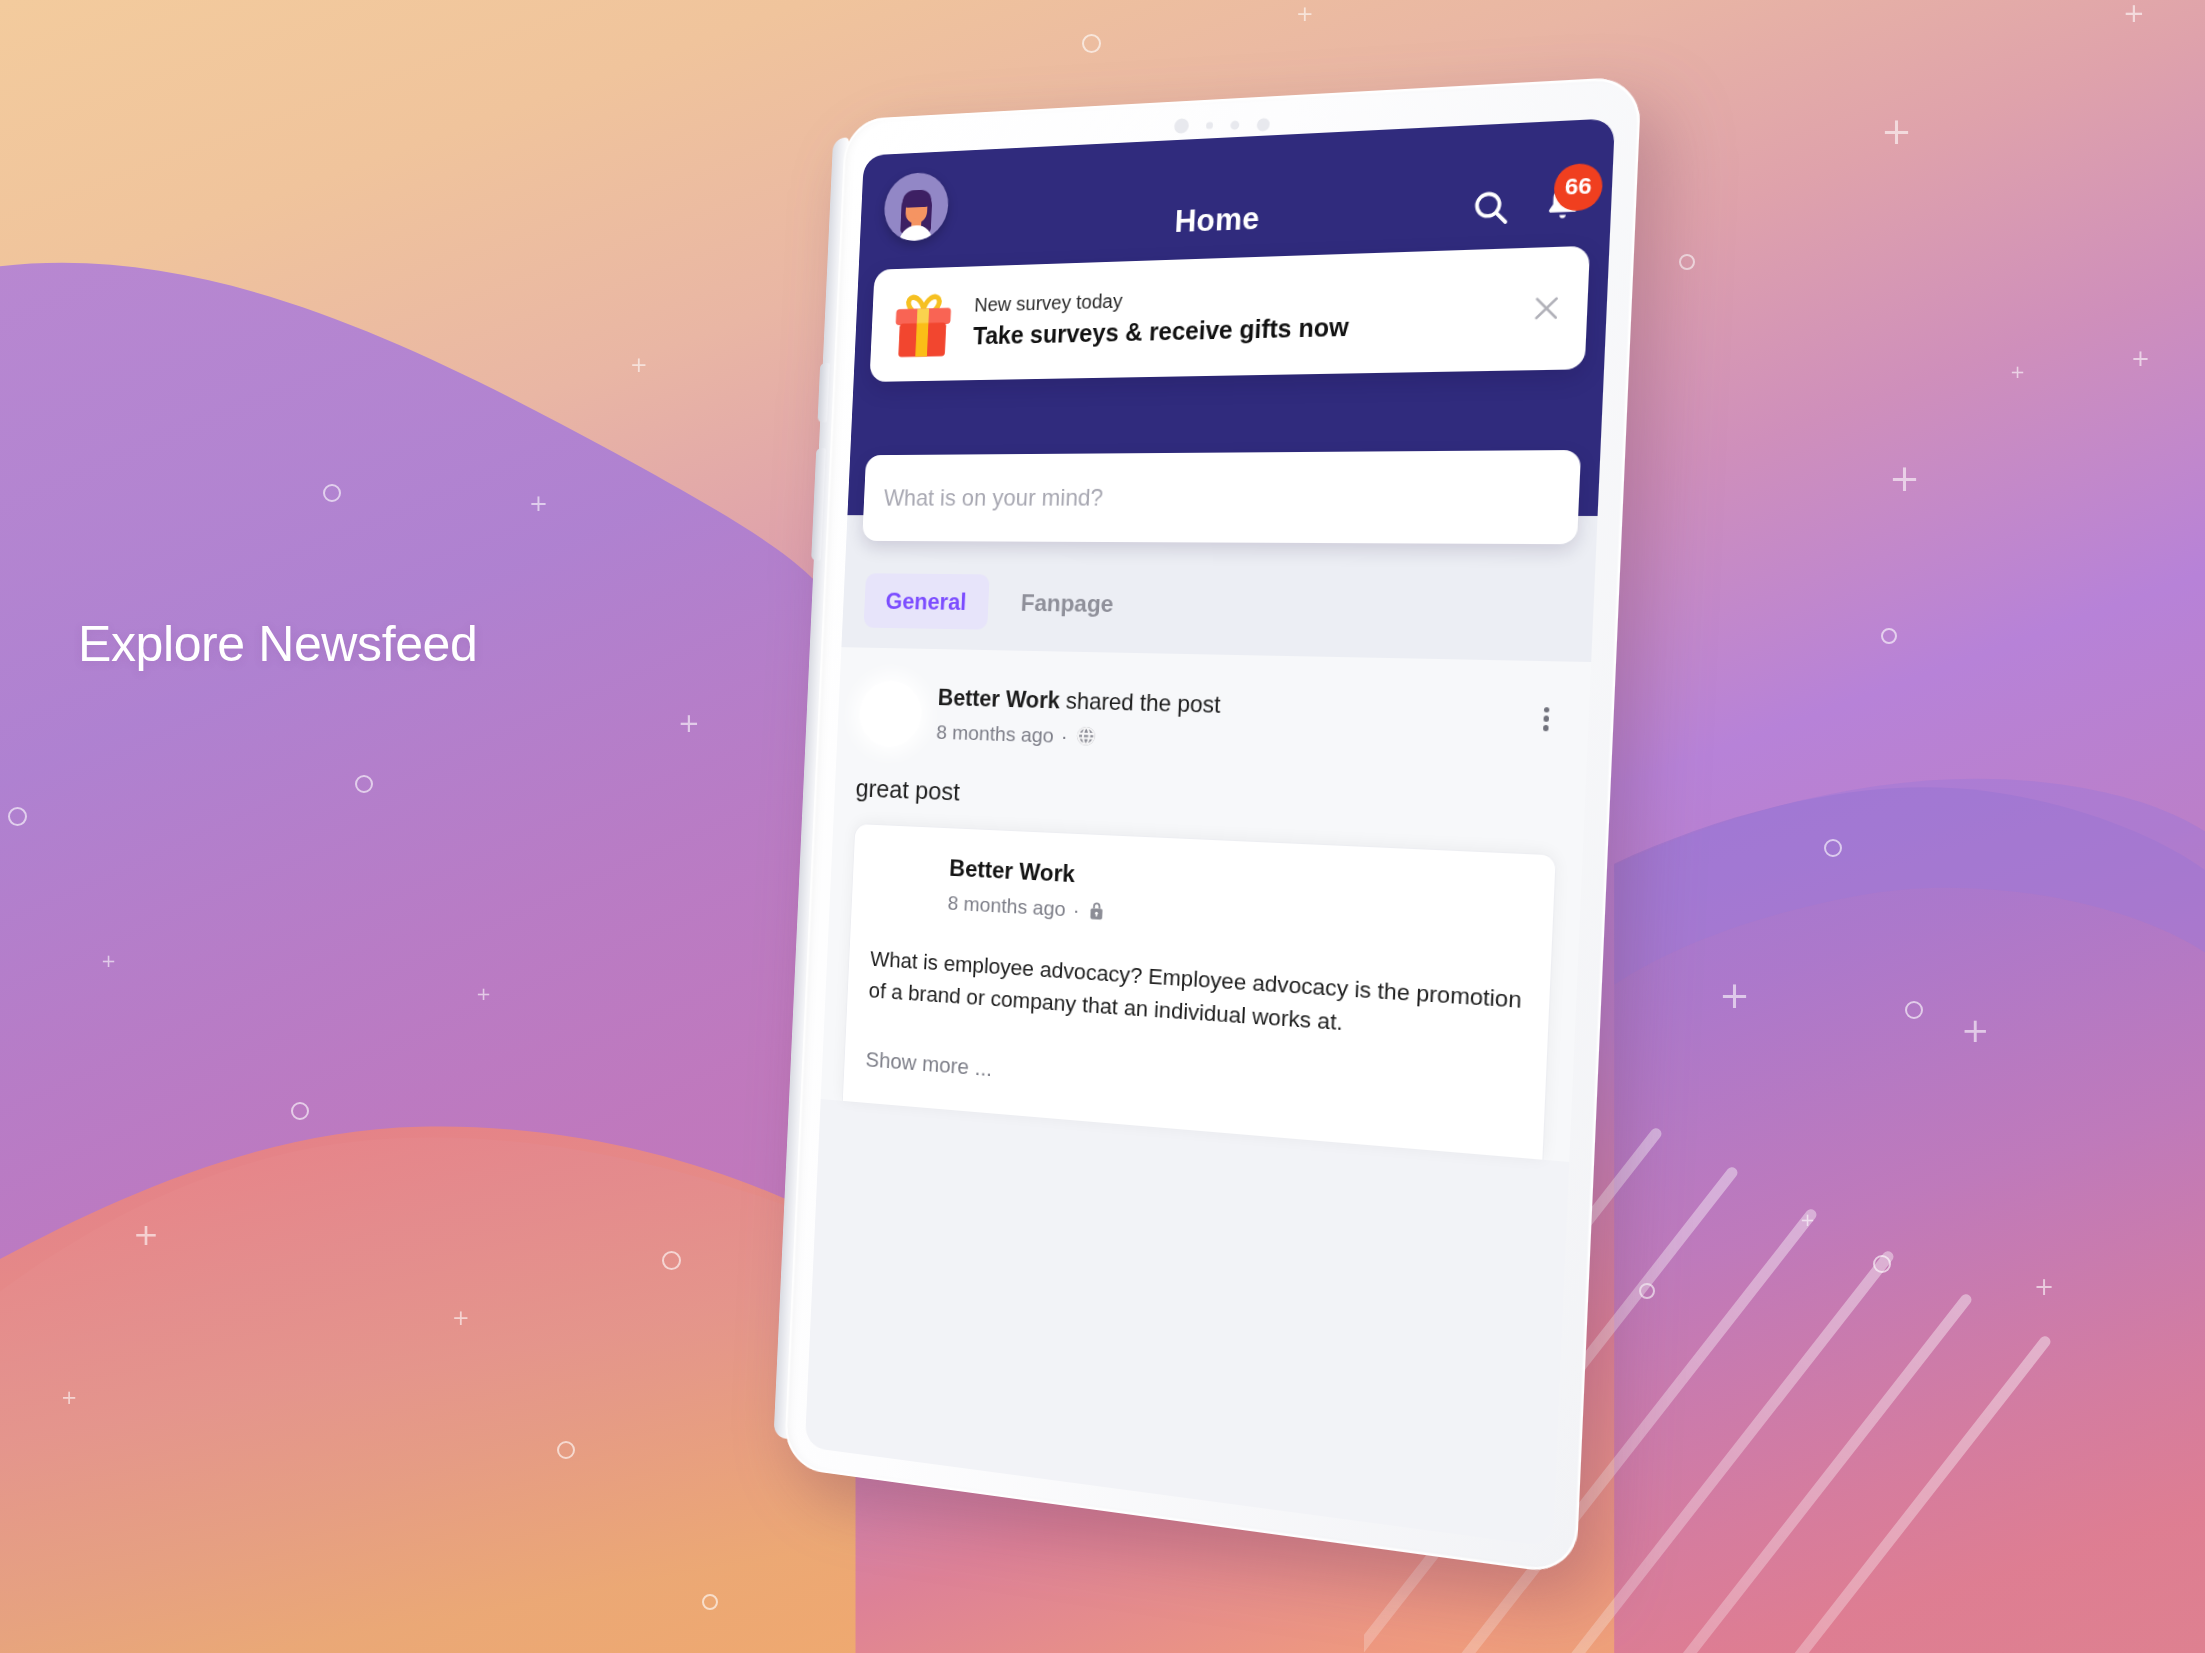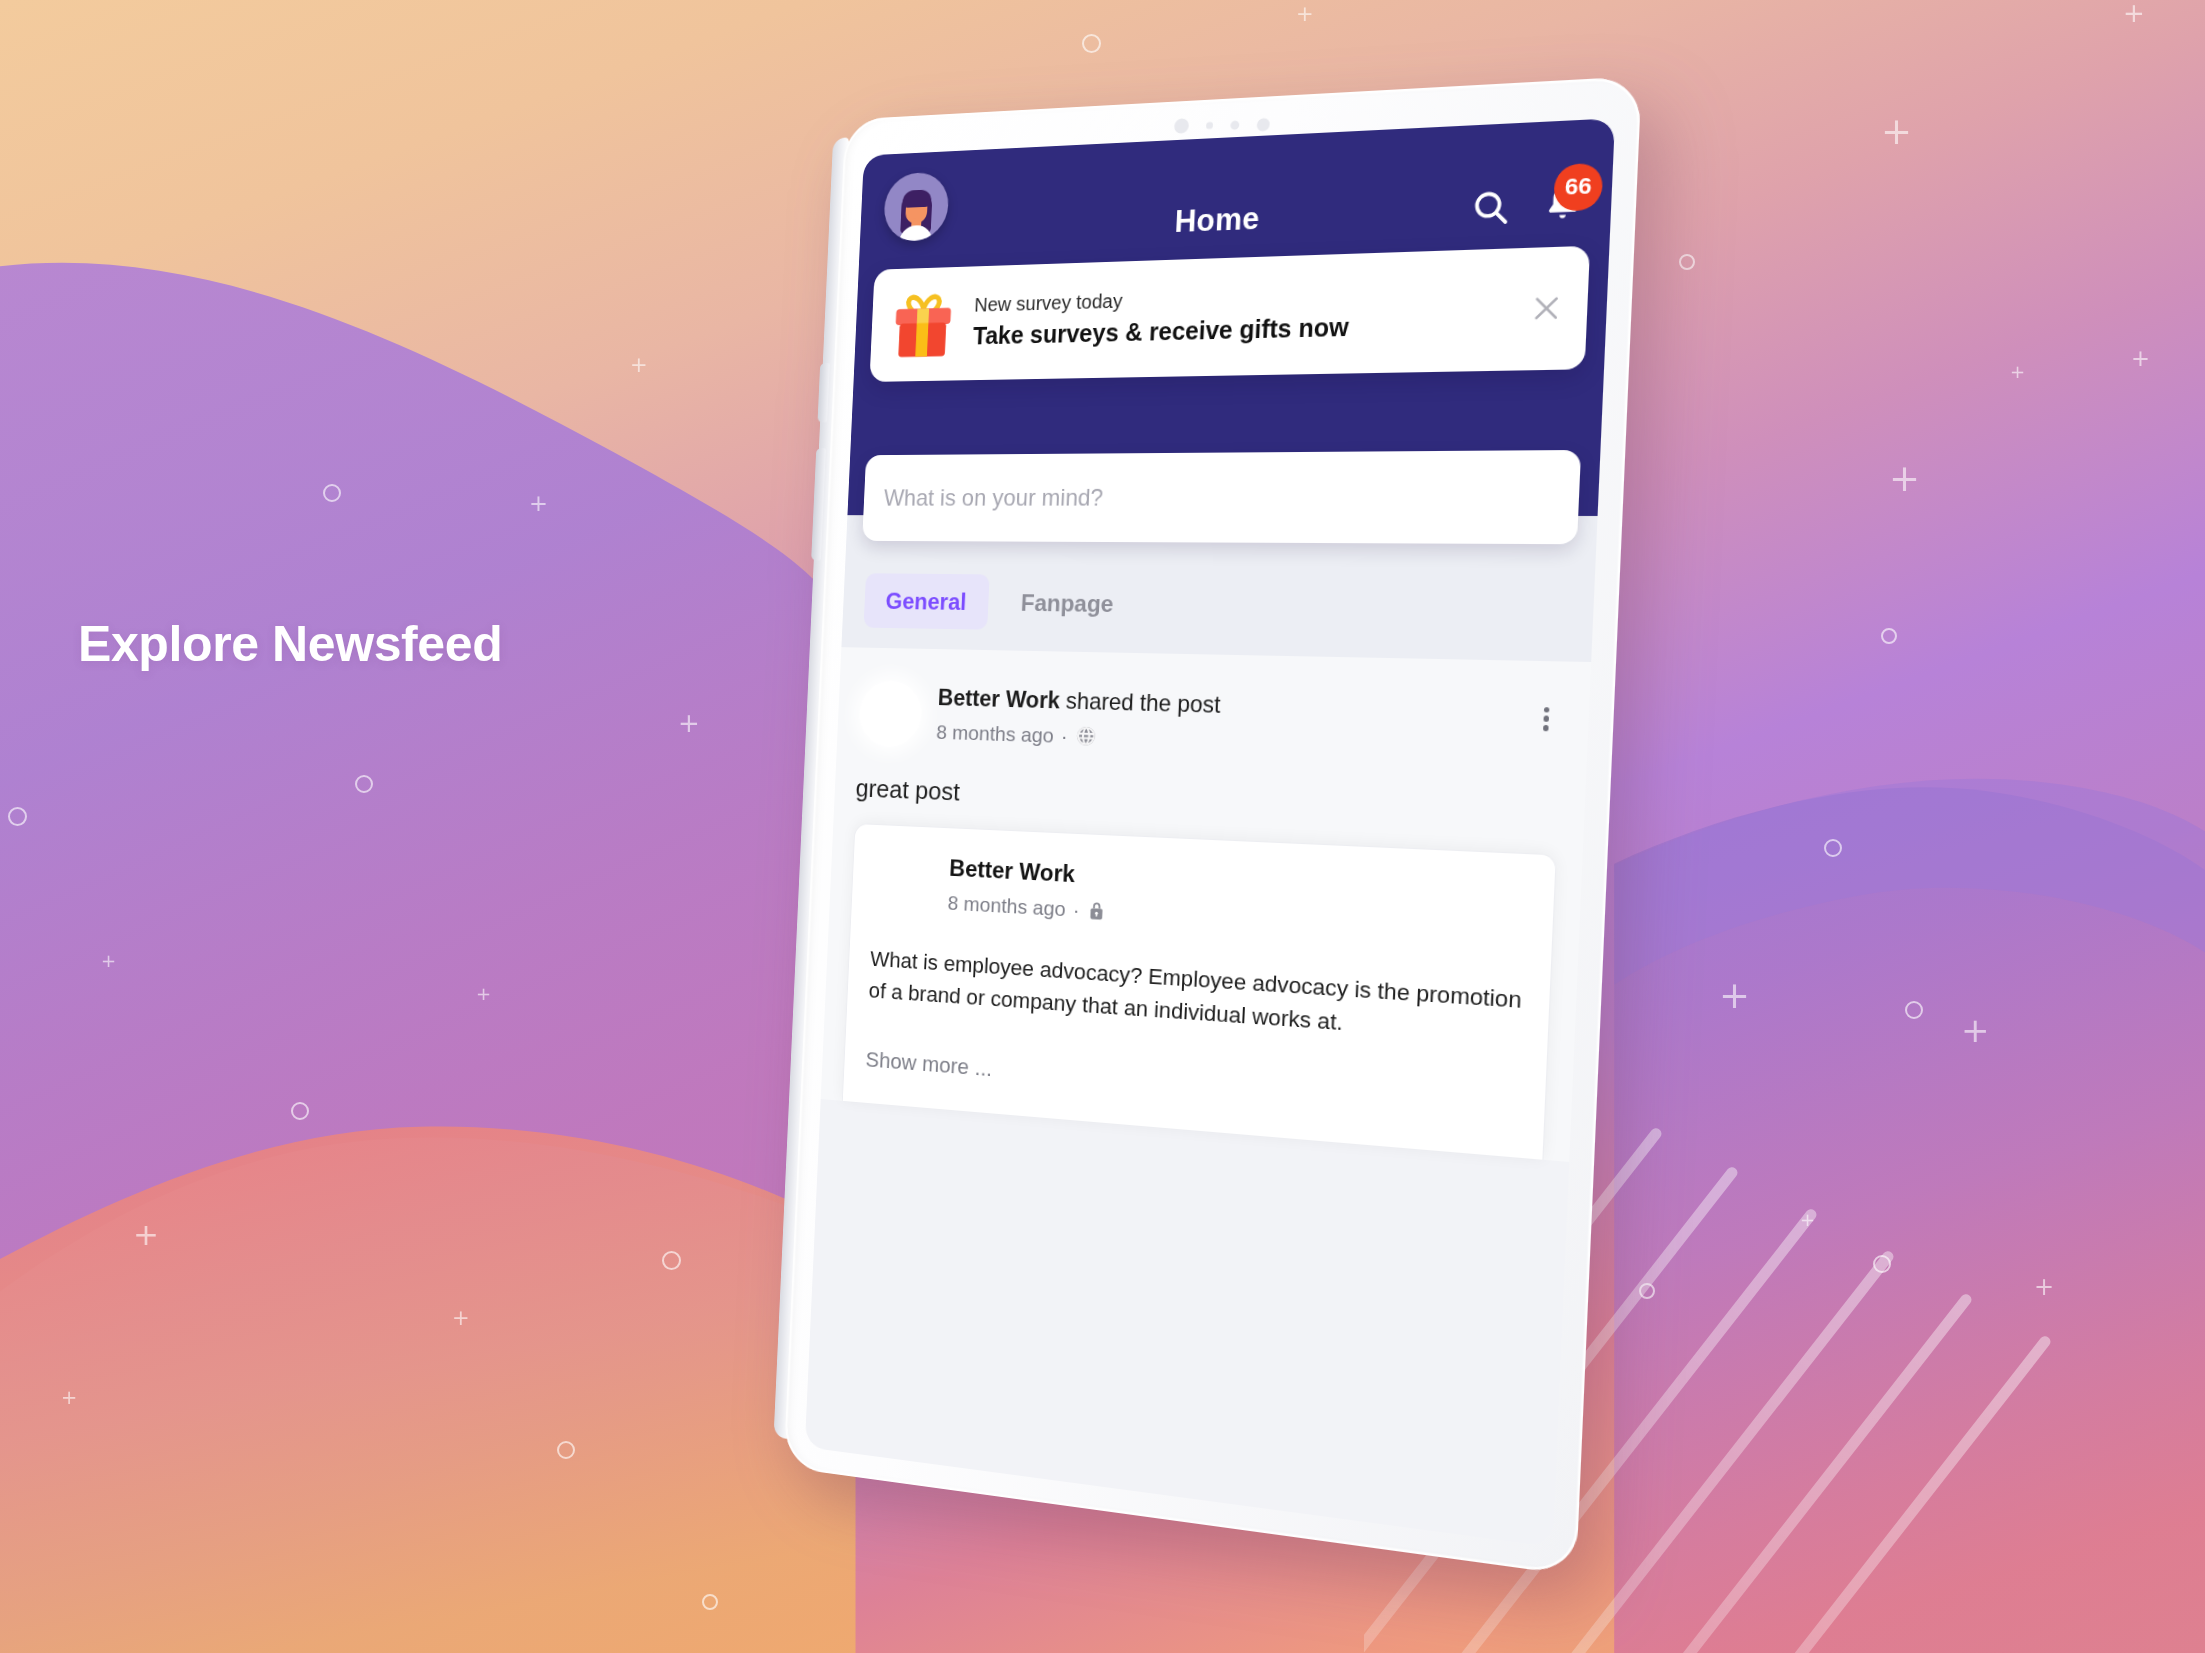--- a/index.html
+++ b/index.html
@@ -53,21 +53,21 @@
     background:linear-gradient(180deg, rgba(255,255,255,.75), rgba(255,255,255,.25));
     border-radius:6.5px;
     transform:rotate(38deg);
     transform-origin:top left;
   }
 
   
   #headline {
     position:absolute;
     left:78px; top:615px;
-    font-size:50px; font-weight:bold;
+    font-size:50px; font-weight:normal;
     color:#ffffff;
     letter-spacing:-0.4px;
     white-space:nowrap;
     text-shadow:0 1.6px 8px rgba(120,70,140,.18);
   }
 
   
   #tablet-wrap {
     position:absolute;
     left:0; top:0; width:2205px; height:1653px;

